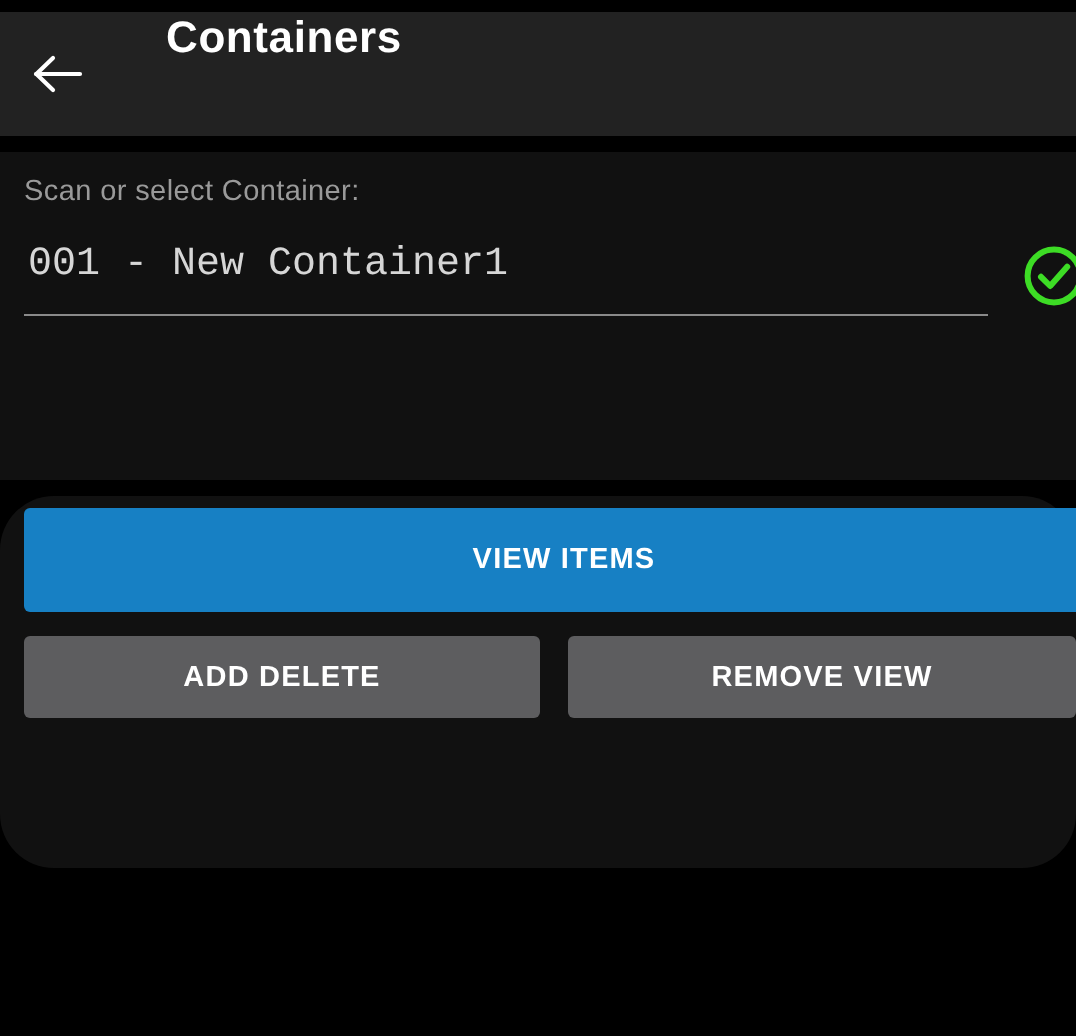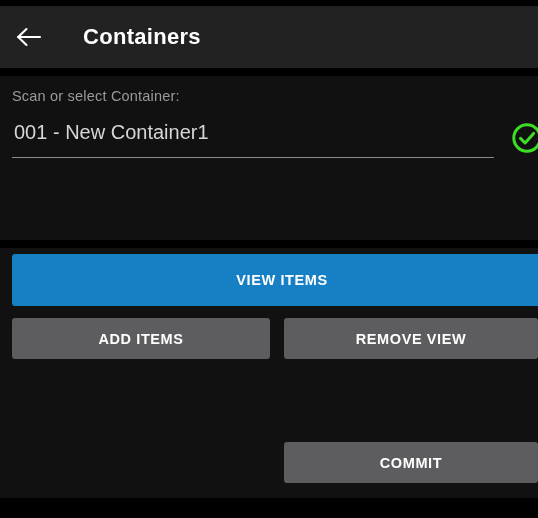--- a/index.html
+++ b/index.html
@@ -24,21 +24,21 @@
 
   
   .appbar {
     position: absolute;
     left: 0;
     top: 6px;
     width: 538px;
     height: 62px;
     background: #222222;
     display: flex;
-    align-items: center;
+    align-items: flex-start;
   }
   .back-btn {
     width: 58px;
     height: 62px;
     display: flex;
     align-items: center;
     justify-content: center;
     flex: 0 0 auto;
     cursor: pointer;
   }
@@ -81,21 +81,21 @@
     position: absolute;
     left: 12px;
     top: 0;
     width: 482px;
     height: 44px;
     box-sizing: border-box;
     background: transparent;
     border: none;
     border-bottom: 1px solid #8a8a8a;
     color: #d6d6d6;
-    font-family: Liberation Sans, sans-serif;
+    font-family: Liberation Mono, monospace;
     font-size: 20px;
     padding: 0 2px 6px 2px;
     outline: none;
   }
   .valid-icon {
     position: absolute;
     left: 510px;
     top: 7px;
     width: 34px;
     height: 34px;
@@ -127,22 +127,23 @@
   .icon-btn.select-btn { left: 15px; }
   .icon-btn.down-btn   { left: 414px; }
   .icon-btn.up-btn     { left: 484px; }
 
   
   .action-panel {
     position: absolute;
     left: 0;
     top: 248px;
     width: 538px;
-    height: 250px;
+    height: 186px;
     background: #111111;
+    border-radius: 27px;
   }
   .btn {
     position: absolute;
     box-sizing: border-box;
     border: none;
     border-radius: 3px;
     color: #ffffff;
     font-family: "Liberation Sans", sans-serif;
     font-size: 14.5px;
     font-weight: bold;
@@ -234,21 +235,20 @@
         </span>
       </div>
 
     </div>
   </div>
 
   <div class="action-panel">
 
     <button class="btn btn-primary">VIEW ITEMS</button>
 
-    <button class="btn btn-left row1">ADD ITEMS</button>
+    <button class="btn btn-left row1">ADD DELETE</button>
     <button class="btn btn-right row1">REMOVE VIEW</button>
 
 
-    <button class="btn btn-right row3">COMMIT</button>
 
   </div>
 
 </div>
 
 </body></html>

